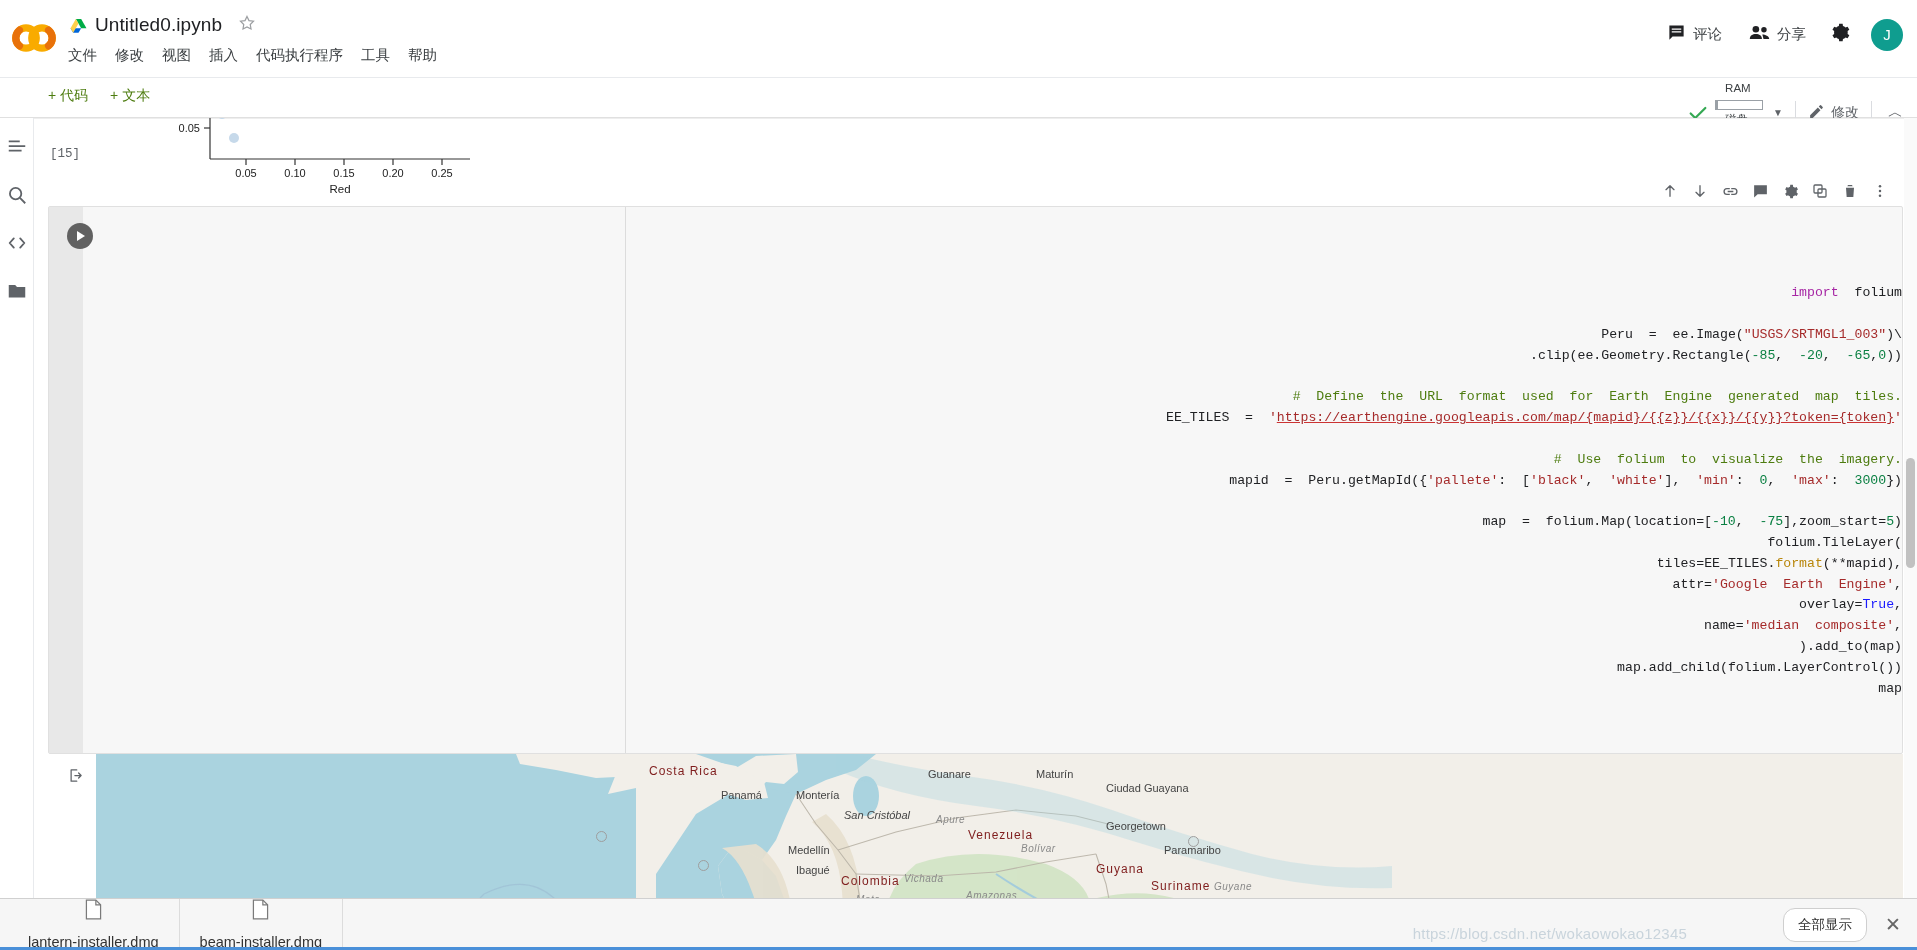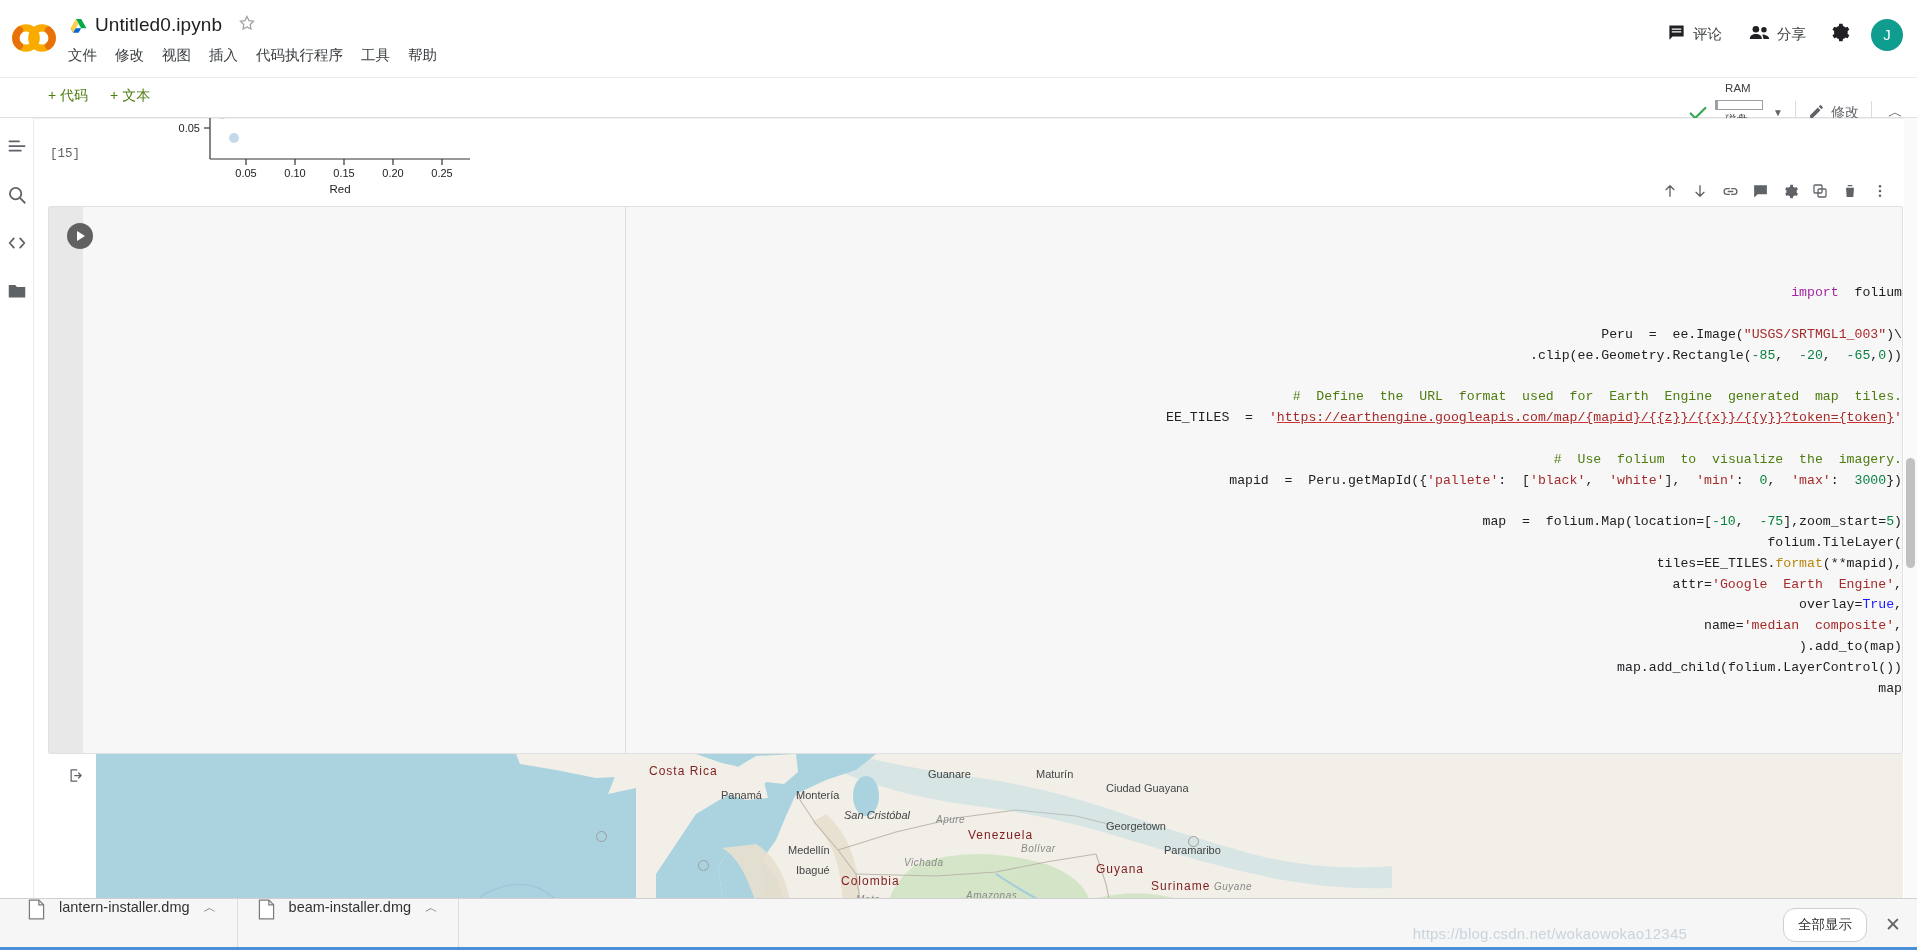--- a/index.html
+++ b/index.html
@@ -183,24 +183,25 @@
     background:#c1c1c1;
   }
 
   
   .dlbar {
     position:absolute; left:0; bottom:0; width:1917px; height:52px;
     background:#f6f6f6; border-top: 1px solid #d0d0d0;
     display:flex; align-items:center;
   }
   .dl-item {
-    display:flex; align-items:flex-start; gap: 14px;
+    display:flex; align-items:center; gap: 14px;
     padding: 0 20px; height: 52px;
     border-right: 1px solid #dcdcdc;
     cursor: default;
+    flex-direction: column;
   }
   .dl-item:first-child { margin-left: 8px; }
   .dl-name { font-size: 14.5px; color: #333; }
   .dl-caret { font-size: 13px; color:#666; }
   .file-ic { width: 17px; height: 21px; }
   .dl-right {
     margin-left:auto; display:flex; align-items:center; gap: 18px;
     padding-right: 16px;
   }
   .showall {
@@ -532,21 +533,21 @@
           <div class="map-label ml-city" style="left: 748px; top: 55px; font-style: italic;">San Cristóbal</div>
           <div class="map-label ml-region" style="left: 840px; top: 60px;">Apure</div>
           <div class="map-label ml-city" style="left: 1010px; top: 28px;">Ciudad Guayana</div>
           <div class="map-label ml-country" style="left: 872px; top: 74px;">Venezuela</div>
           <div class="map-label ml-city" style="left: 1010px; top: 66px;">Georgetown</div>
           <div class="map-label ml-city" style="left: 692px; top: 90px;">Medellín</div>
           <div class="map-label ml-region" style="left: 925px; top: 89px;">Bolívar</div>
           <div class="map-label ml-city" style="left: 1068px; top: 90px;">Paramaribo</div>
           <div class="map-label ml-city" style="left: 700px; top: 110px;">Ibagué</div>
           <div class="map-label ml-country" style="left: 745px; top: 120px;">Colombia</div>
-          <div class="map-label ml-region" style="left: 808px; top: 103px; font-style: italic;">Vichada</div>
+          <div class="map-label ml-region" style="left: 808px; top: 119px; font-style: italic;">Vichada</div>
           <div class="map-label ml-country" style="left: 1000px; top: 108px;">Guyana</div>
           <div class="map-label ml-country" style="left: 1055px; top: 125px;">Suriname</div>
           <div class="map-label ml-region" style="left: 1118px; top: 127px;">Guyane</div>
           <div class="map-label ml-city" style="left: 678px; top: 143px;">Santiago</div>
           <div class="map-label ml-region" style="left: 760px; top: 140px;">Meta</div>
           <div class="map-label ml-region" style="left: 870px; top: 136px;">Amazonas</div>
         </div>
       <div id="map-markers">
           <div class="circle-marker" style="left: 500px; top: 77px;"></div>
           <div class="circle-marker" style="left: 602px; top: 106px;"></div>

